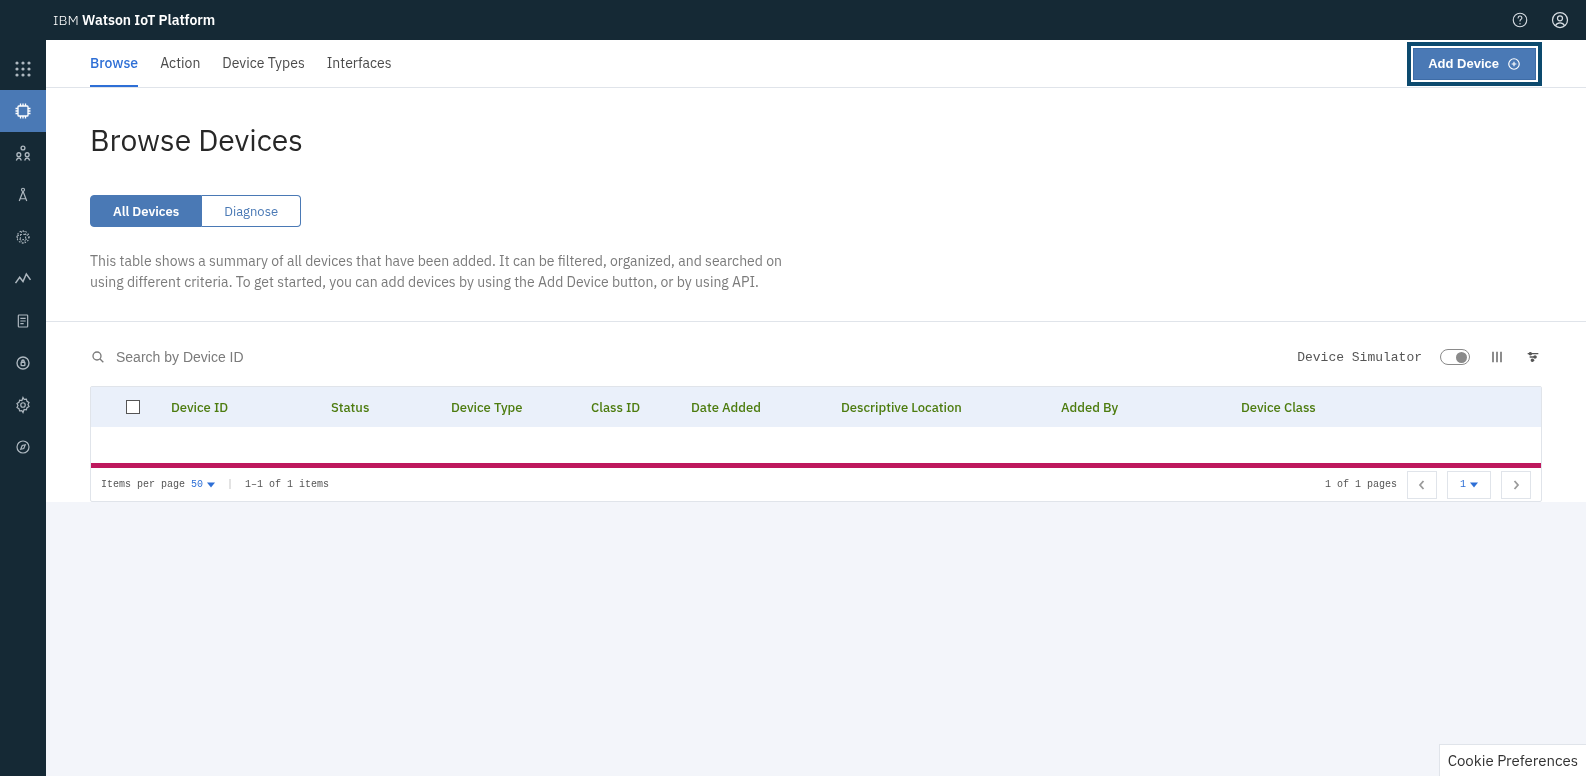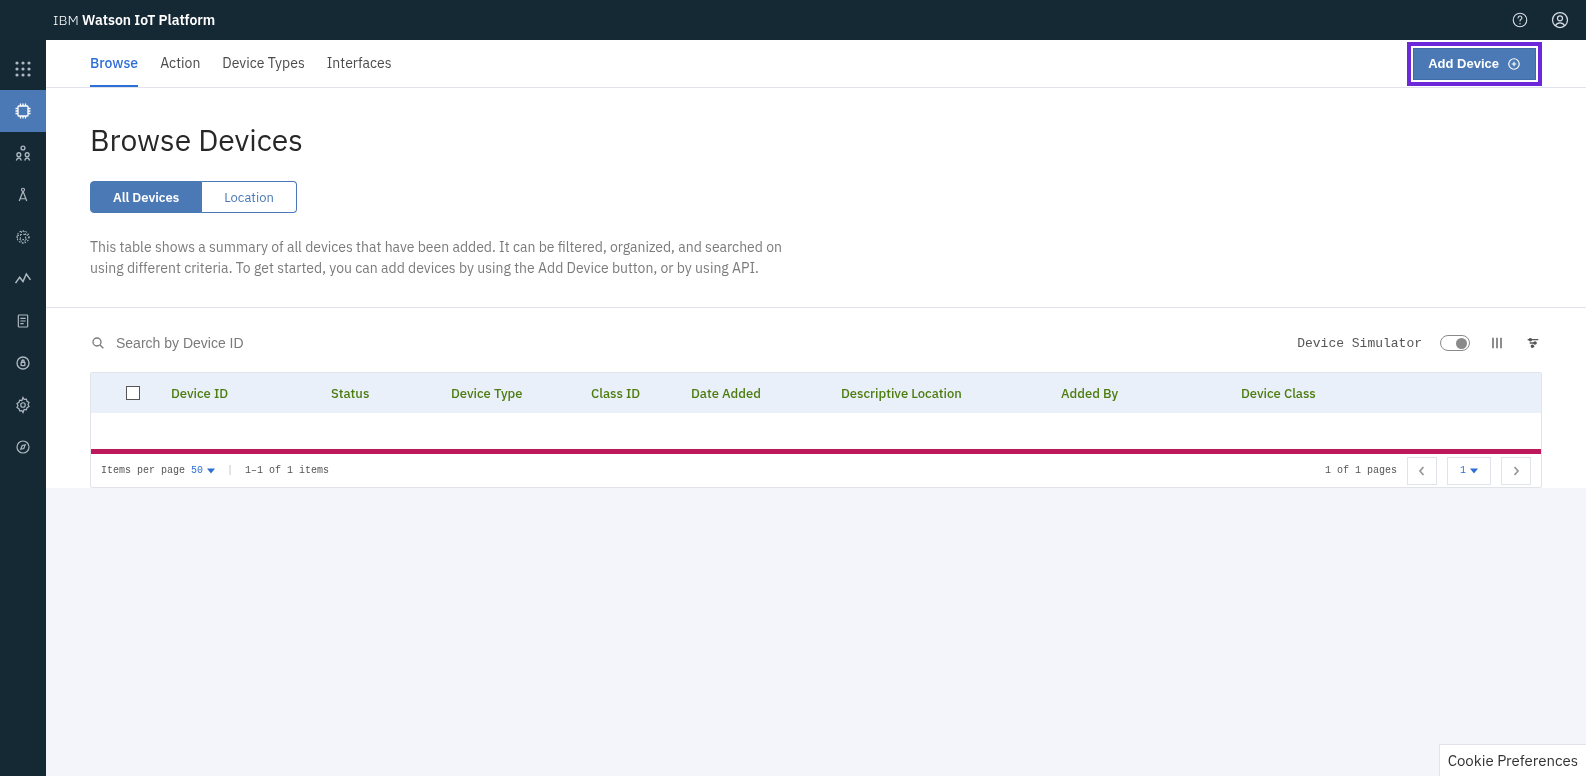--- a/index.html
+++ b/index.html
@@ -70,21 +70,21 @@
     color: #4b4b4b;
     cursor: pointer;
     border-bottom: 2px solid transparent;
   }
   .tab.active { color: #2e6fd6; border-bottom-color: #2e6fd6; font-weight: 500; }
   .add-device-wrap {
     display: flex;
     align-items: center;
   }
   .highlight-box {
-    border: 4px solid #6d28d9;
+    border: 4px solid #0c4a6e;
     padding: 2px;
     display: inline-flex;
   }
   .add-device-btn {
     background: #4a79b5;
     color: #fff;
     border: 1px solid #3e6ca6;
     height: 32px;
     padding: 0 14px;
     display: inline-flex;
@@ -95,21 +95,21 @@
     cursor: pointer;
   }
   .content {
     padding: 32px 44px 0 44px;
     background: #fff;
   }
   .page-title {
     font-size: 30px;
     font-weight: 400;
     color: #272727;
-    margin-bottom: 22px;
+    margin-bottom: 36px;
   }
   .seg-control { display: inline-flex; margin-bottom: 24px; }
   .seg {
     height: 32px;
     padding: 0 22px;
     display: flex;
     align-items: center;
     font-size: 13px;
     cursor: pointer;
     border: 1px solid #4a79b5;
@@ -331,21 +331,21 @@
           </button>
         </span>
       </div>
     </div>
 
     <div class="content">
       <h1 class="page-title">Browse Devices</h1>
 
       <div class="seg-control">
         <div class="seg active">All Devices</div>
-        <div class="seg inactive">Location</div>
+        <div class="seg inactive">Diagnose</div>
       </div>
 
       <p class="description">This table shows a summary of all devices that have been added. It can be filtered, organized, and searched on using different criteria. To get started, you can add devices by using the Add Device button, or by using API.</p>
 
       <hr class="hr">
 
       <div class="toolbar">
         <div class="search-box">
           <svg width="16" height="16" viewBox="0 0 24 24" fill="none" stroke="#7b7b7b" stroke-width="2">
               <circle cx="10.5" cy="10.5" r="6"></circle>

